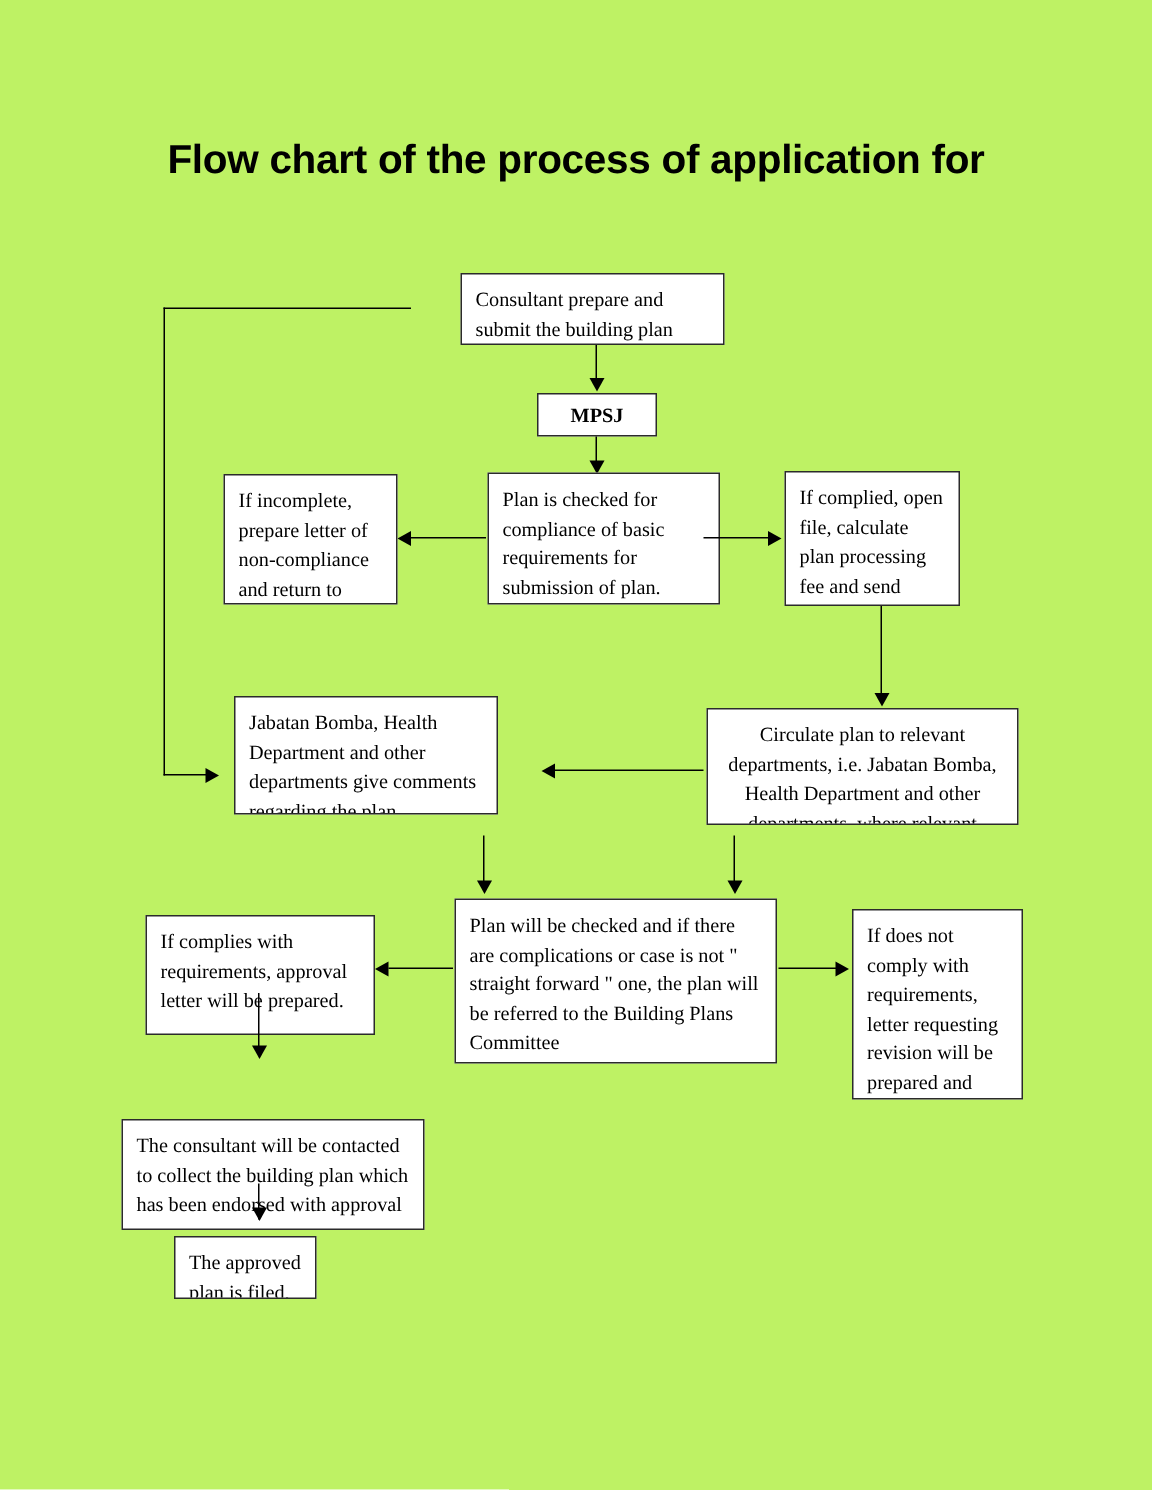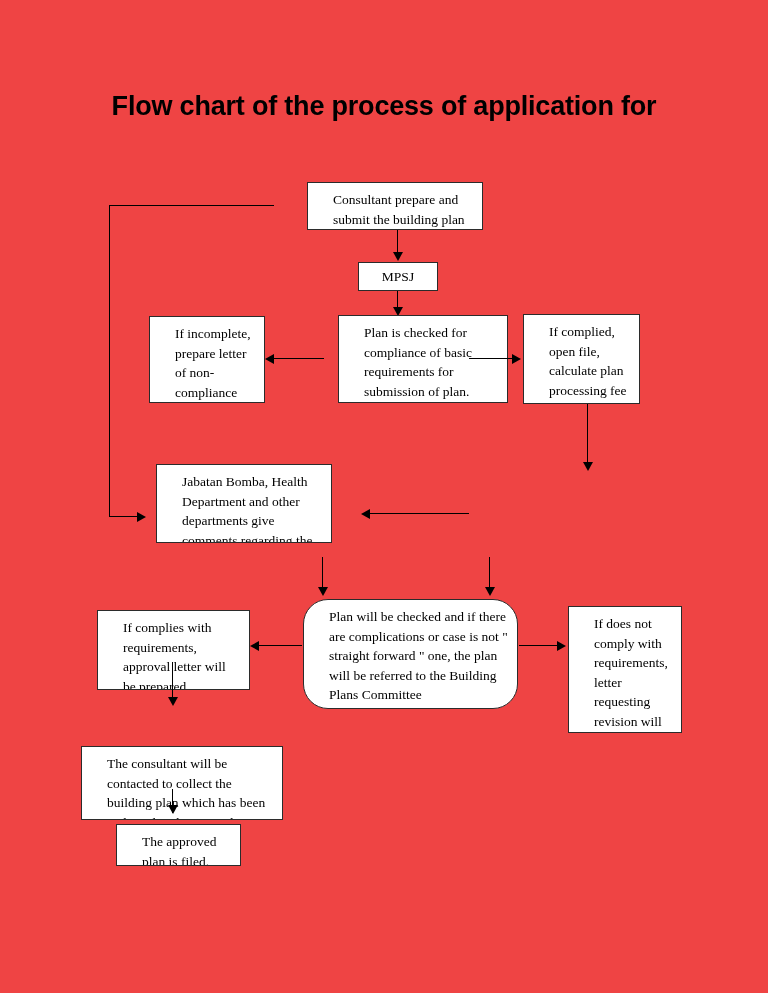--- a/index.html
+++ b/index.html
@@ -9,21 +9,21 @@
     background: #ffffff;
   }
   body {
     font-family: "Liberation Serif", serif;
     color: #000000;
   }
   #page {
     position: relative;
     width: 768px;
     height: 993px;
-    background: #ef4444;
+    background: #bef264;
     overflow: hidden;
   }
   #title {
     position: absolute;
     left: 96px;
     top: 88px;
     width: 576px;
     text-align: center;
     font-family: "Liberation Sans", sans-serif;
     font-weight: bold;
@@ -35,25 +35,25 @@
   .node {
     position: absolute;
     box-sizing: border-box;
     border: 1px solid #2b2b2b;
     background: #ffffff;
     font-family: "Liberation Serif", serif;
     font-size: 13.5px;
     line-height: 19.5px;
     color: #000000;
     overflow: hidden;
-    padding: 7px 9px 0 25px;
+    padding: 7px 9px 0 9px;
     text-align: left;
   }
   .node.center { text-align: center; }
-  .node.mid { display: flex; align-items: center; justify-content: center; padding: 0 9px; }
+  .node.mid { display: flex; align-items: center; justify-content: center; padding: 0 9px; font-weight: bold; }
 
   .conn {
     position: absolute;
     background: #000000;
   }
   .h-line { height: 1px; }
   .v-line { width: 1px; }
 
   .arrow-head {
     position: absolute;
@@ -90,67 +90,68 @@
   <div class="conn v-line" style="left:397px; top:230px; height:23px;"></div>
   <div class="arrow-head arrow-down" style="left:393px; top:252px;"></div>
 
   <div class="node mid" style="left:358px; top:262px; width:80px; height:29px;">
     <span>MPSJ</span>
   </div>
 
   <div class="conn v-line" style="left:397px; top:291px; height:17px;"></div>
   <div class="arrow-head arrow-down" style="left:393px; top:307px;"></div>
 
-  <div class="node" style="left:325px; top:315px; width:170px; height:88px;margin-left:13px;">Plan is checked for compliance of basic requirements for submission of plan.</div>
+  <div class="node" style="left:325px; top:315px; width:155px; height:88px;">Plan is checked for compliance of basic requirements for submission of plan.</div>
 
   <div class="conn h-line" style="left:274px; top:358px; width:50px;"></div>
   <div class="arrow-head arrow-left" style="left:265px; top:354px;"></div>
 
   <div class="node" style="left:149px; top:316px; width:116px; height:87px;">If incomplete, prepare letter of non-compliance and return to consultant</div>
 
   <div class="conn h-line" style="left:469px; top:358px; width:44px;"></div>
   <div class="arrow-head arrow-right" style="left:512px; top:354px;"></div>
 
   <div class="node" style="left:523px; top:314px; width:117px; height:90px;">If complied, open file, calculate plan processing fee and send payment</div>
 
   <div class="conn v-line" style="left:587px; top:404px; height:59px;"></div>
   <div class="arrow-head arrow-down" style="left:583px; top:462px;"></div>
 
+  <div class="node center" style="left:471px; top:472px; width:208px; height:78px;">Circulate plan to relevant departments, i.e. Jabatan Bomba, Health Department and other departments, where relevant</div>
 
   <div class="conn h-line" style="left:370px; top:513px; width:99px;"></div>
   <div class="arrow-head arrow-left" style="left:361px; top:509px;"></div>
 
   <div class="node" style="left:156px; top:464px; width:176px; height:79px;">Jabatan Bomba, Health Department and other departments give comments regarding the plan</div>
 
   <div class="conn h-line" style="left:109px; top:205px; width:165px;"></div>
   <div class="conn v-line" style="left:109px; top:205px; height:312px;"></div>
   <div class="conn h-line" style="left:109px; top:516px; width:29px;"></div>
   <div class="arrow-head arrow-right" style="left:137px; top:512px;"></div>
 
   <div class="conn v-line" style="left:322px; top:557px; height:31px;"></div>
   <div class="arrow-head arrow-down" style="left:318px; top:587px;"></div>
 
   <div class="conn v-line" style="left:489px; top:557px; height:31px;"></div>
   <div class="arrow-head arrow-down" style="left:485px; top:587px;"></div>
 
-  <div class="node" style="left:303px; top:599px; width:215px; height:110px;border-radius:25px;">Plan will be checked and if there are complications or case is not " straight forward " one, the plan will be referred to the Building Plans Committee</div>
+  <div class="node" style="left:303px; top:599px; width:215px; height:110px;">Plan will be checked and if there are complications or case is not " straight forward " one, the plan will be referred to the Building Plans Committee</div>
 
   <div class="conn h-line" style="left:259px; top:645px; width:43px;"></div>
   <div class="arrow-head arrow-left" style="left:250px; top:641px;"></div>
 
   <div class="node" style="left:97px; top:610px; width:153px; height:80px;">If complies with requirements, approval letter will be prepared.</div>
 
   <div class="conn h-line" style="left:519px; top:645px; width:39px;"></div>
   <div class="arrow-head arrow-right" style="left:557px; top:641px;"></div>
 
   <div class="node" style="left:568px; top:606px; width:114px; height:127px;">If does not comply with requirements, letter requesting revision will be prepared and sent</div>
 
   <div class="conn v-line" style="left:172px; top:662px; height:36px;"></div>
   <div class="arrow-head arrow-down" style="left:168px; top:697px;"></div>
 
   <div class="node" style="left:81px; top:746px; width:202px; height:74px;">The consultant will be contacted to collect the building plan which has been endorsed with approval</div>
 
   <div class="conn v-line" style="left:172px; top:789px; height:24px;"></div>
   <div class="arrow-head arrow-down" style="left:168px; top:805px;"></div>
 
-  <div class="node" style="left:116px; top:824px; width:125px; height:42px;">The approved plan is filed.</div>
+  <div class="node" style="left:116px; top:824px; width:95px; height:42px;">The approved plan is filed.</div>
 
 </div>
 
 </body></html>

